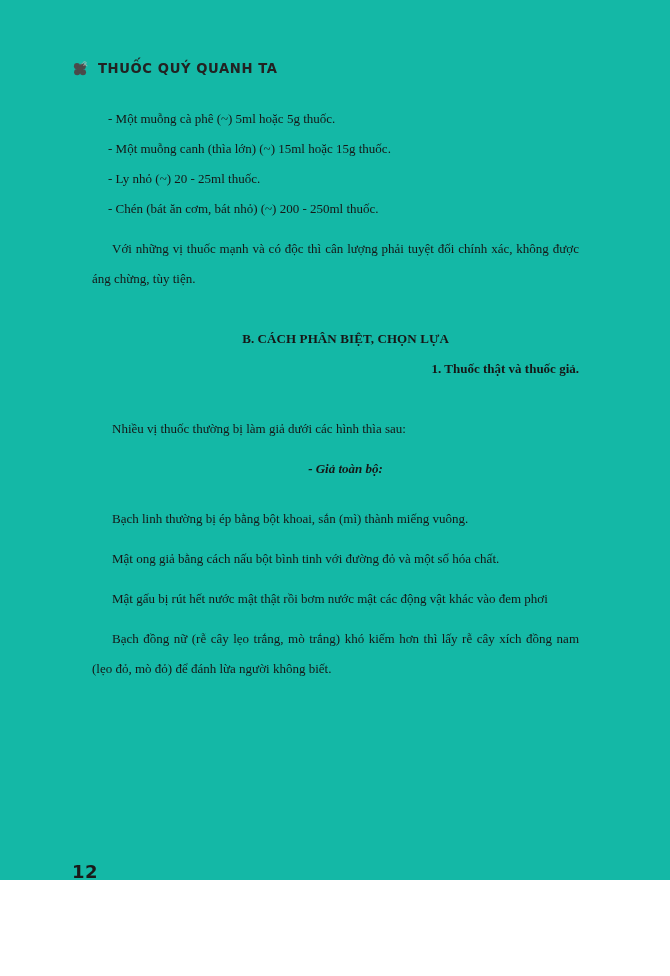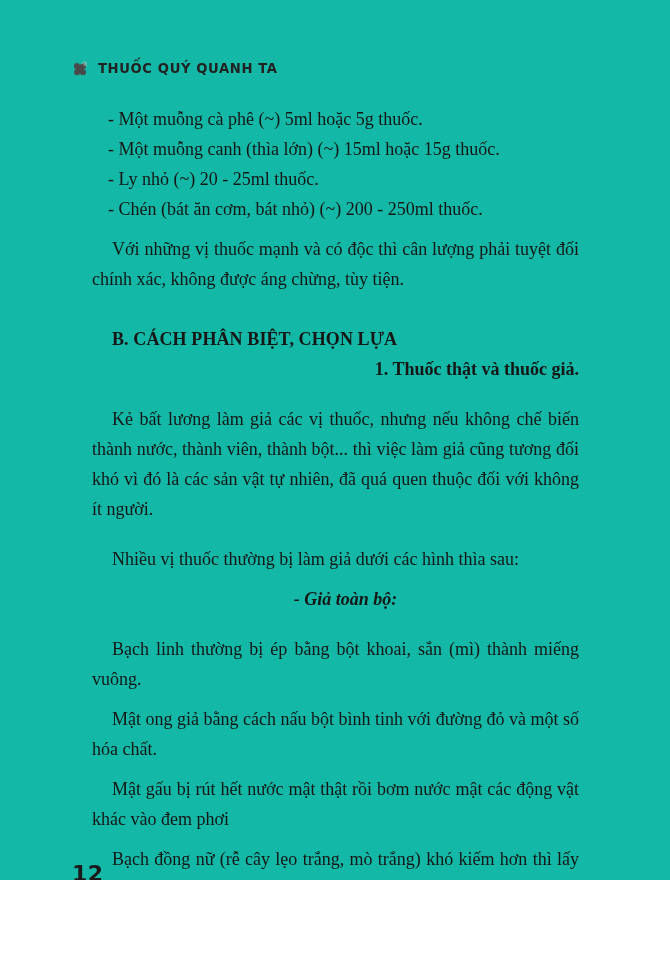--- a/index.html
+++ b/index.html
@@ -54,21 +54,21 @@
     left: 92px;
     top: 104px;
     width: 487px;
   }
 
   .line-item,
   .para,
   .heading-a,
   .heading-b,
   .sub-heading {
-    font-size: 18px;
+    font-size: 13px;
     line-height: 30px;
     margin: 0;
     color: #161616;
   }
 
   
   .line-item {
     text-indent: 16px;
     text-align: left;
     white-space: nowrap;
@@ -77,21 +77,21 @@
   
   .para {
     text-align: justify;
     text-indent: 20px;
     margin-top: 10px;
   }
 
   .heading-a {
     font-weight: 700;
     text-indent: 20px;
-    text-align: left;
+    text-align: center;
     letter-spacing: 0.1px;
   }
 
   .heading-b {
     font-weight: 700;
     text-indent: 20px;
     text-align: right;
   }
 
   .sub-heading {
@@ -104,21 +104,21 @@
   .gap-lg { height: 30px; }
   .gap-sm { height: 10px; }
 
   
   .page-number {
     position: absolute;
     left: 72px;
     top: 861px;
     font-family: "DejaVu Sans", sans-serif;
     font-weight: 700;
-    font-size: 22px;
+    font-size: 18px;
     color: #1a1a1a;
     letter-spacing: 0.5px;
   }
 </style>
 </head>
 <body>
 
 <div class="page">
 
   <div class="running-header">
@@ -147,21 +147,20 @@
 
     <p class="para">Với những vị thuốc mạnh và có độc thì cân lượng phải tuyệt đối chính xác, không được áng chừng, tùy tiện.</p>
 
     <div class="gap-lg"></div>
 
     <p class="heading-a">B. CÁCH PHÂN BIỆT, CHỌN LỰA</p>
     <p class="heading-b">1. Thuốc thật và thuốc giả.</p>
 
     <div class="gap-sm"></div>
 
-    <p class="para">Kẻ bất lương làm giả các vị thuốc, nhưng nếu không chế biến thành nước, thành viên, thành bột... thì việc làm giả cũng tương đối khó vì đó là các sản vật tự nhiên, đã quá quen thuộc đối với không ít người.</p>
 
     <div class="gap-sm"></div>
 
     <p class="para">Nhiều vị thuốc thường bị làm giả dưới các hình thìa sau:</p>
 
     <div class="gap-sm"></div>
 
     <p class="sub-heading">- Giả toàn bộ:</p>
 
     <div class="gap-sm"></div>

